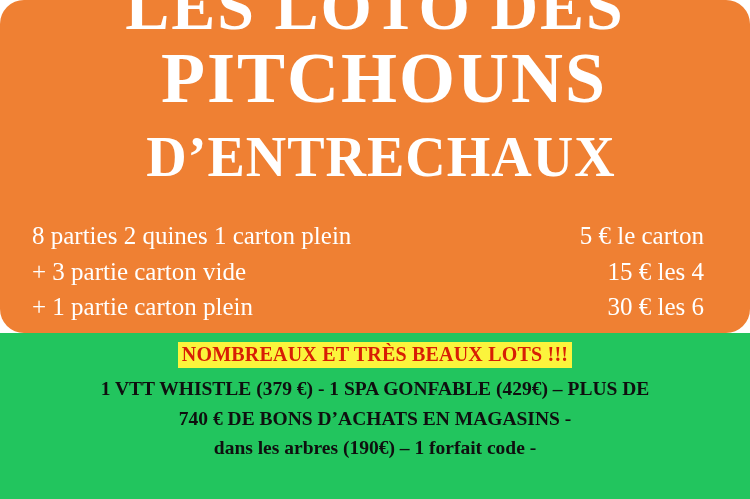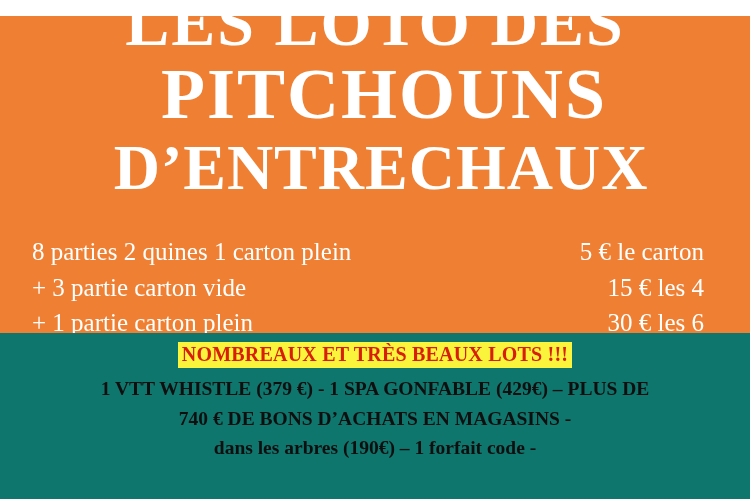--- a/index.html
+++ b/index.html
@@ -18,25 +18,26 @@
     position: relative;
     width: 750px;
     height: 499px;
     background: #ffffff;
   }
 
   
   .orange-panel {
     position: absolute;
     left: 0;
-    top: 16px;
+    top: 0;
     width: 750px;
     height: 333px;
     background: #ef8033;
     overflow: hidden;
+    border-radius: 24px;
   }
 
   .title-block {
     position: absolute;
     left: 0;
     top: -26px;
     width: 750px;
     text-align: center;
     color: #ffffff;
   }
@@ -55,23 +56,23 @@
     font-size: 66px;
     letter-spacing: 2px;
   }
   .title-line-2 {
     font-size: 72px;
     letter-spacing: 2px;
     margin-top: 2px;
     padding-left: 18px;
   }
   .title-line-3 {
-    font-size: 64px;
+    font-size: 56px;
     letter-spacing: 1px;
-    margin-top: 6px;
+    margin-top: 15px;
     padding-left: 12px;
   }
 
   
   .info-row {
     position: absolute;
     left: 0;
     top: 212px;
     width: 750px;
     height: 110px;
@@ -103,21 +104,21 @@
     white-space: nowrap;
   }
 
   
   .white-panel {
     position: absolute;
     left: 0;
     top: 333px;
     width: 750px;
     height: 166px;
-    background: #0f766e;
+    background: #22c55e;
     overflow: hidden;
   }
 
   .lots-headline-wrap {
     width: 750px;
     text-align: center;
     margin-top: 9px;
   }
 
   .lots-headline {

